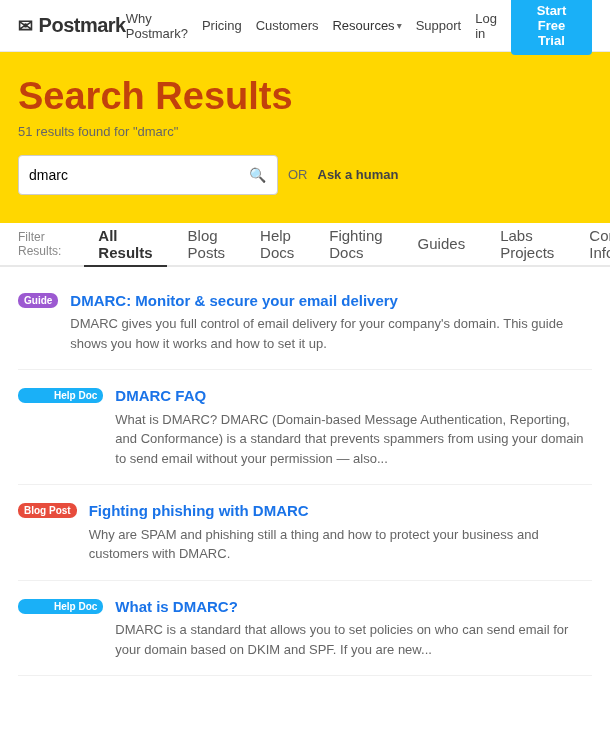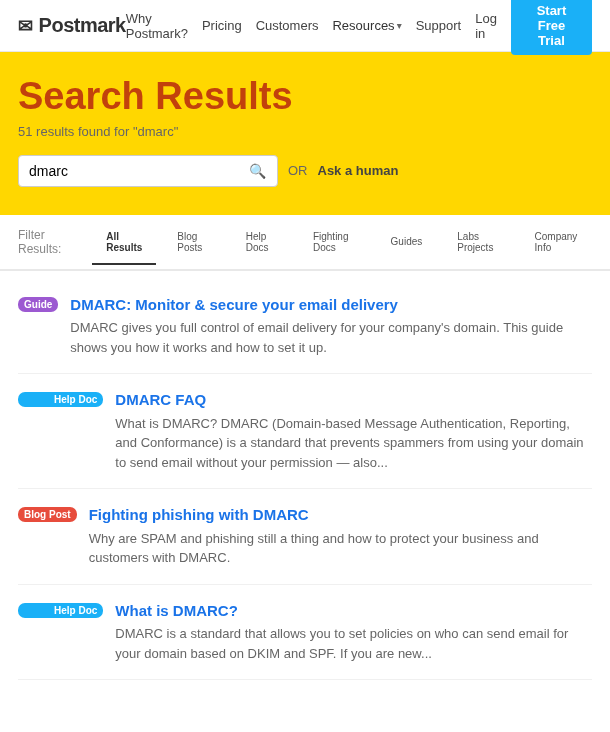--- a/index.html
+++ b/index.html
@@ -30,37 +30,37 @@
     .hero {
       background: #FFD700; padding: 24px 18px 28px 18px;
     }
     .hero-title {
       font-size: 38px; font-weight: 800; color: #c2410c; line-height: 1.1; margin-bottom: 6px;
     }
     .hero-subtitle { font-size: 13px; color: #666; margin-bottom: 16px; }
     .hero-search-row { display: flex; align-items: center; gap: 10px; }
     .search-box {
       display: flex; align-items: center; background: #fff;
-      border: 1px solid #ccc; border-radius: 4px; padding: 0 10px; height: 32px; width: 260px;
+      border: 1px solid #ccc; border-radius: 4px; padding: 0 10px; height: 40px; width: 260px;
     }
     .search-box input {
       border: none; outline: none; font-size: 14px; flex: 1; background: transparent;
     }
     .search-icon { color: #999; font-size: 14px; }
     .or-text { font-size: 13px; color: #666; }
     .ask-human { font-size: 13px; color: #444; font-weight: 600; text-decoration: none; }
 
     
     .filter-bar {
-      display: flex; align-items: center; padding: 0 18px; height: 56px;
+      display: flex; align-items: center; padding: 0 18px; height: 44px;
       border-bottom: 2px solid #e8e8e8; background: #fff; gap: 7px;
     }
     .filter-label { font-size: 12px; color: #888; margin-right: 16px; }
     .filter-tab {
-      font-size: 10px; color: #555; padding: 0 14px; height: 44px;
+      font-size: 15px; color: #555; padding: 0 14px; height: 44px;
       display: flex; align-items: center; cursor: pointer; border-bottom: 2px solid transparent; margin-bottom: -2px;
     }
     .filter-tab.active { color: #333; font-weight: 600; border-bottom: 2px solid #333; }
 
     
     .results-list { padding: 8px 18px 0 18px; }
     .result-item { padding: 16px 0; border-bottom: 1px solid #f0f0f0; display: flex; gap: 12px; align-items: flex-start; }
     .result-badge {
       border-radius: 7px; padding: 2px 6px; font-size: 10px; font-weight: 700;
       color: #fff; white-space: nowrap; margin-top: 2px; flex-shrink: 0;

